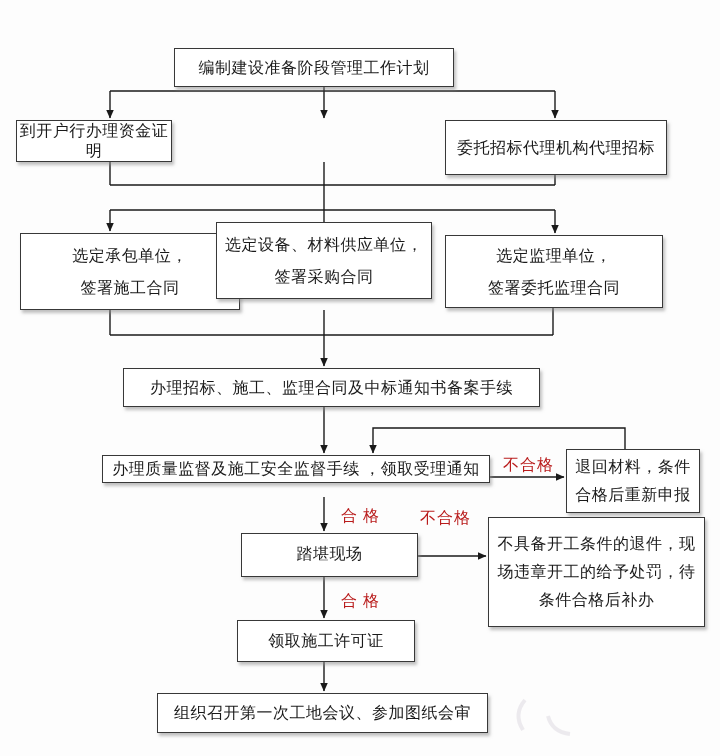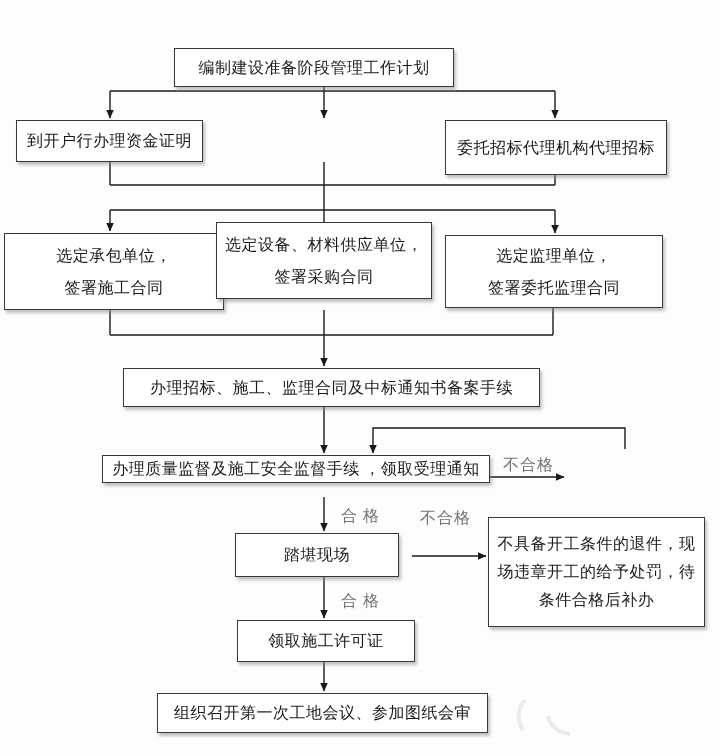--- a/index.html
+++ b/index.html
@@ -21,21 +21,21 @@
     text-align:center;
     font-size:16px;line-height:1.25;
     color:#1a1a1a;
     letter-spacing:0.5px;
     white-space:pre-line;
   }
   .node.tall{line-height:2.0;}
   .node.tall3{line-height:1.75;}
   .edge-label{
     position:absolute;
-    font-size:16px;color:#737373;
+    font-size:16px;color:#b91c1c;
     letter-spacing:1px;
     white-space:nowrap;
   }
 </style>
 </head>
 <body>
 
 <div id="canvas">
 
   <svg id="wires" viewBox="0 0 720 756" xmlns="http://www.w3.org/2000/svg">
@@ -82,40 +82,42 @@
     </g>
 
     <g stroke="#cfc9d4" stroke-width="4" fill="none" opacity="0.35">
       <path d="M525,700 q-12,14 -2,30"></path>
       <path d="M548,716 q4,16 22,18"></path>
     </g>
   </svg>
 
   <div class="node" style="left:174px;top:40px;width:280px;height:39px;margin-top:8px;">编制建设准备阶段管理工作计划</div>
 
-  <div class="node" style="left:16px;top:120px;width:187px;height:42px;">到开户行办理资金证明</div>
+  <div class="node" style="left:16px;top:120px;width:156px;height:42px;">到开户行办理资金证明</div>
 
 
   <div class="node" style="left:445px;top:120px;width:222px;height:55px;">委托招标代理机构代理招标</div>
 
-  <div class="node tall" style="left:4px;top:233px;width:220px;height:77px;">选定承包单位，
+  <div class="node tall" style="left:20px;top:233px;width:220px;height:77px;">选定承包单位，
 签署施工合同</div>
 
   <div class="node tall" style="left:216px;top:222px;width:216px;height:77px;">选定设备、材料供应单位，
 签署采购合同</div>
 
   <div class="node tall" style="left:445px;top:235px;width:218px;height:73px;">选定监理单位，
 签署委托监理合同</div>
 
   <div class="node" style="left:123px;top:368px;width:417px;height:39px;">办理招标、施工、监理合同及中标通知书备案手续</div>
 
   <div class="node" style="left:102px;top:455px;width:388px;height:28px;">办理质量监督及施工安全监督手续 ，领取受理通知</div>
 
+  <div class="node tall3" style="left:566px;top:449px;width:134px;height:64px;">退回材料，条件
+合格后重新申报</div>
 
-  <div class="node" style="left:235px;top:533px;width:164px;height:44px;">踏堪现场</div>
+  <div class="node" style="left:241px;top:533px;width:177px;height:44px;font-family:Liberation Mono, monospace;">踏堪现场</div>
 
   <div class="node tall3" style="left:488px;top:517px;width:217px;height:110px;">不具备开工条件的退件，现
 场违章开工的给予处罚，待
 条件合格后补办</div>
 
   <div class="node" style="left:237px;top:620px;width:178px;height:42px;">领取施工许可证</div>
 
   <div class="node" style="left:157px;top:693px;width:331px;height:40px;text-align:right;">组织召开第一次工地会议、参加图纸会审</div>
 
   <div class="edge-label" style="left:503px;top:455px;">不合格</div>

